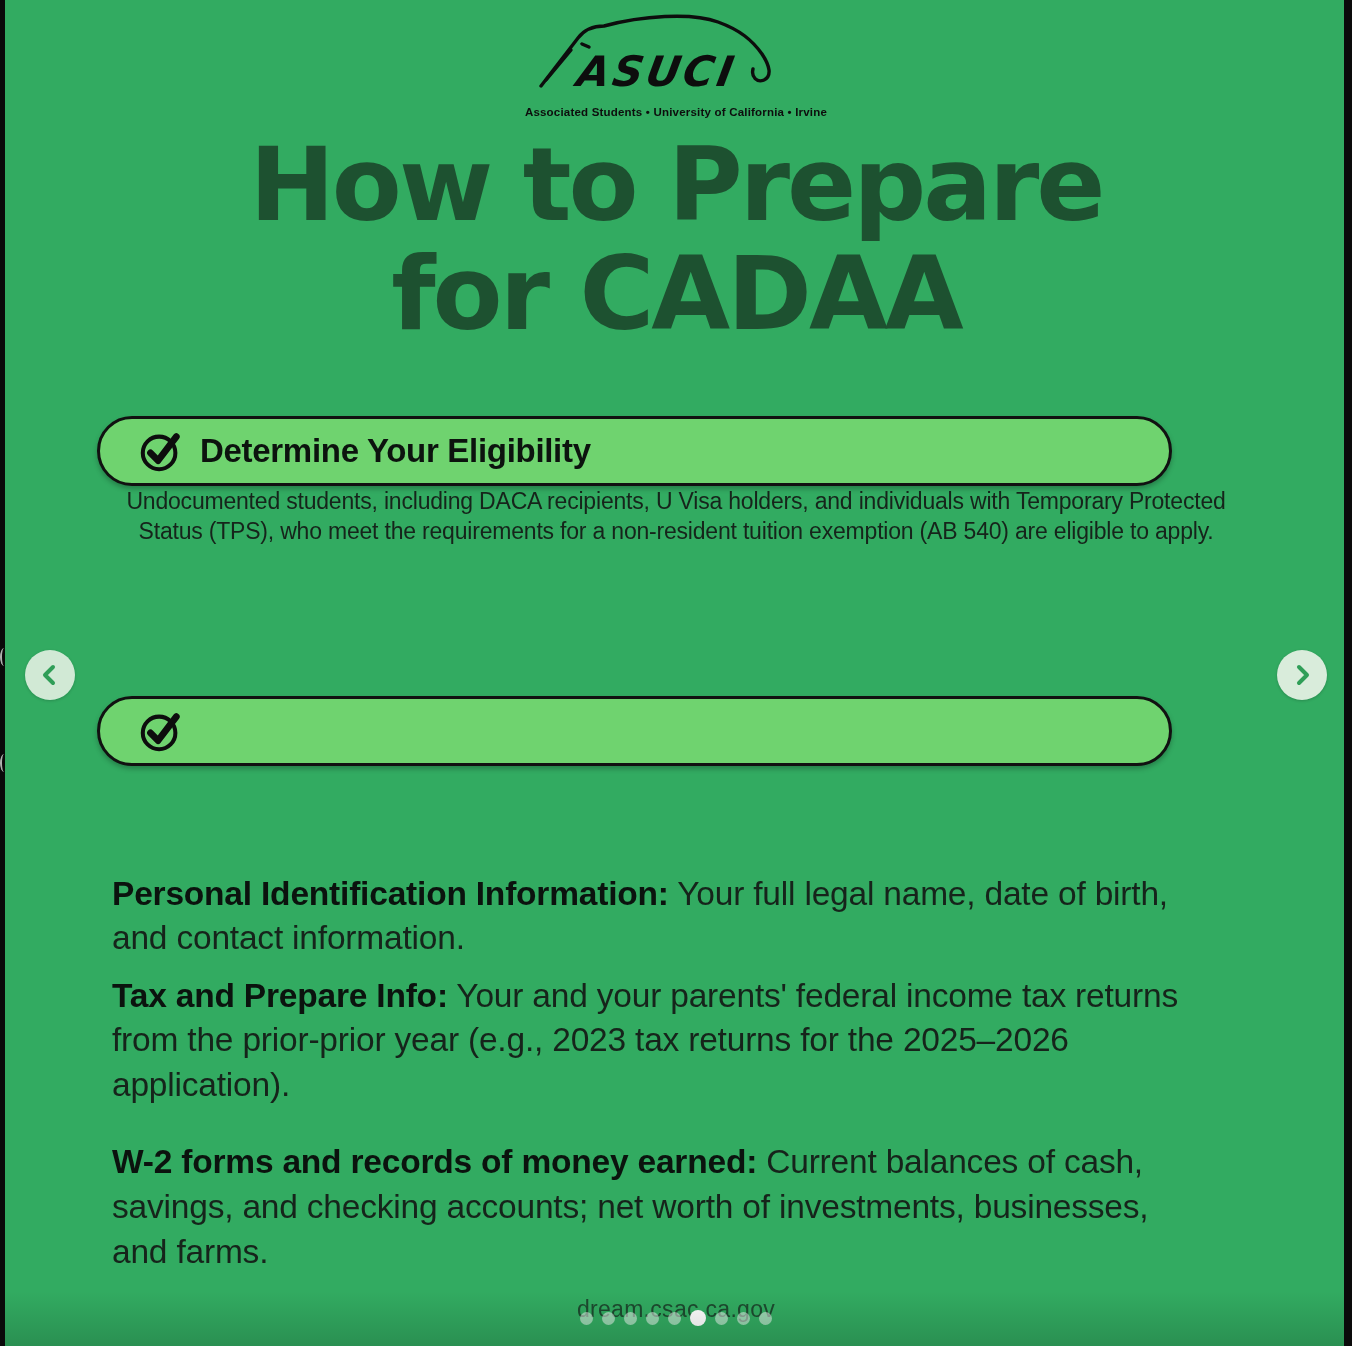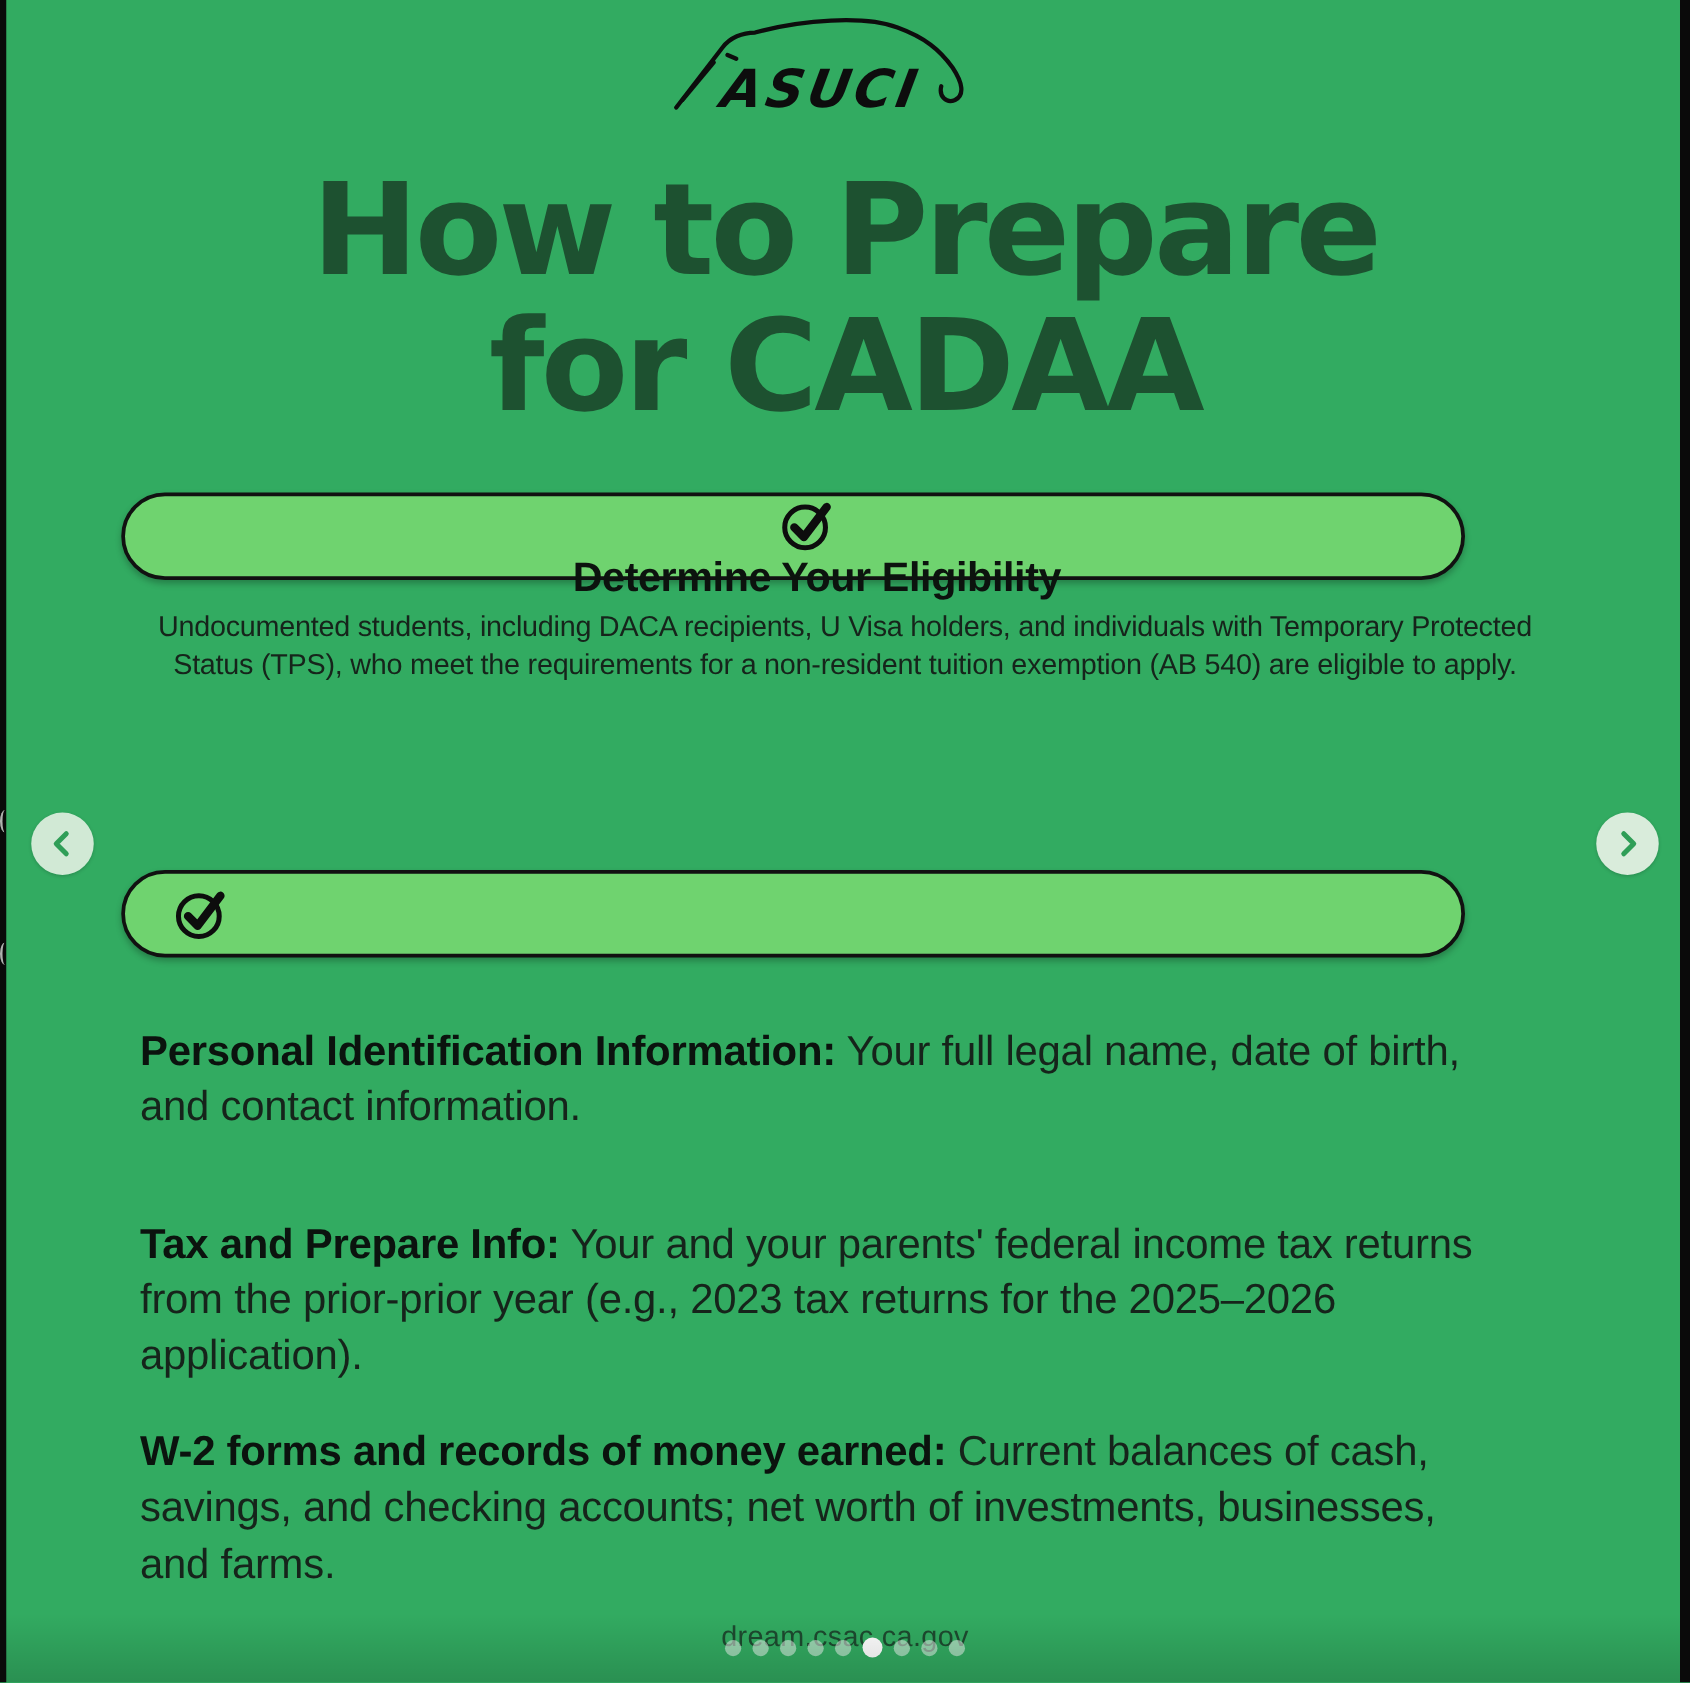--- a/index.html
+++ b/index.html
@@ -33,39 +33,39 @@
   }
   .title div{white-space:nowrap;}
 
   
   .pill{
     position:absolute;left:97px;width:1075px;height:70px;
     background:#6fd36f;border:3px solid #111111;border-radius:40px;
     display:flex;align-items:center;padding-left:38px;box-sizing:border-box;
     box-shadow:0 3px 5px rgba(0,0,0,0.25);z-index:2;
   }
-  .pill-1{top:394px;flex-direction:column;}
+  .pill-1{top:416px;}
   .pill-2{top:696px;}
   .pill .check{width:46px;height:46px;margin-right:16px;flex:0 0 auto;}
   .pill-label{
     font-size:33px;font-weight:800;color:#0c130e;letter-spacing:-.3px;
     font-family:"Liberation Sans",sans-serif;
   }
 
   
   .para-center{
     position:absolute;top:487px;left:100px;width:1152px;
     text-align:center;font-size:23px;line-height:1.29;color:#16241b;
     letter-spacing:-.2px;z-index:2;
   }
   .doc-para{
     position:absolute;left:112px;width:1092px;
     font-size:33.5px;line-height:1.34;color:#16241b;letter-spacing:-.2px;z-index:2;
   }
-  .doc-1{top:786px;}
+  .doc-1{top:838px;}
   .doc-2{top:940px;}
   .doc-3{top:1120px;margin-top:20px;}
   .doc-para b{color:#0b130e;font-weight:800;}
 
   
   .nav-btn{
     position:absolute;top:650px;width:50px;height:50px;border-radius:50%;
     background:#d9ecdb;border:none;display:flex;align-items:center;justify-content:center;
     cursor:pointer;z-index:7;box-shadow:0 1px 3px rgba(0,0,0,0.18);padding:0;
   }
@@ -100,20 +100,21 @@
 
 <div class="logo">
   <svg width="300" height="92" viewBox="0 0 300 92">
     <g fill="none" stroke="#0d0d0d" stroke-width="3.4" stroke-linecap="round">
       <path d="M15,72 L52,24 C58,16 68,12 78,12 C115,2 165,-2 192,8 C214,16 226,26 236,40 C244,52 246,62 238,66 C231,69 225,63 227,55"></path>
       <path d="M20,66 L45,36"></path>
       <path d="M56,30 l7,3"></path>
     </g>
     <text x="62" y="72" font-family="DejaVu Sans, sans-serif" font-size="42" font-weight="bold" font-style="italic" letter-spacing="3" fill="#0d0d0d" transform="skewX(-10)">ASUCI</text>
   </svg>
+  <div class="logo-caption">Associated Students • University of California • Irvine</div>
 </div>
 
 <div class="title">
   <div>How to Prepare</div>
   <div>for CADAA</div>
 </div>
 
 <div class="pill pill-1">
   <svg class="check" viewBox="0 0 48 48">
     <circle cx="22" cy="26" r="17" fill="none" stroke="#0d0d0d" stroke-width="4.2"></circle>

